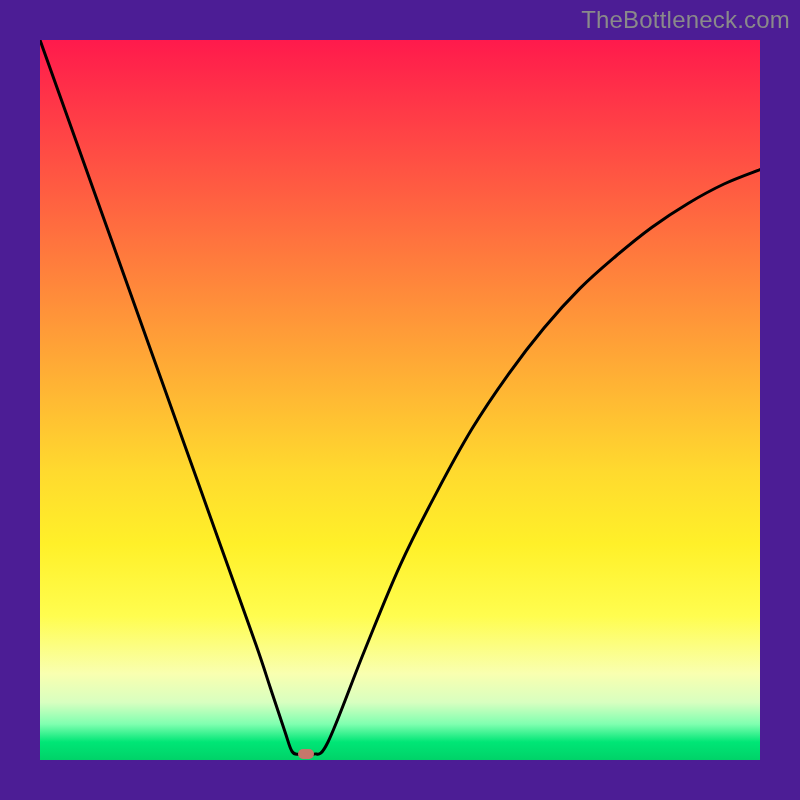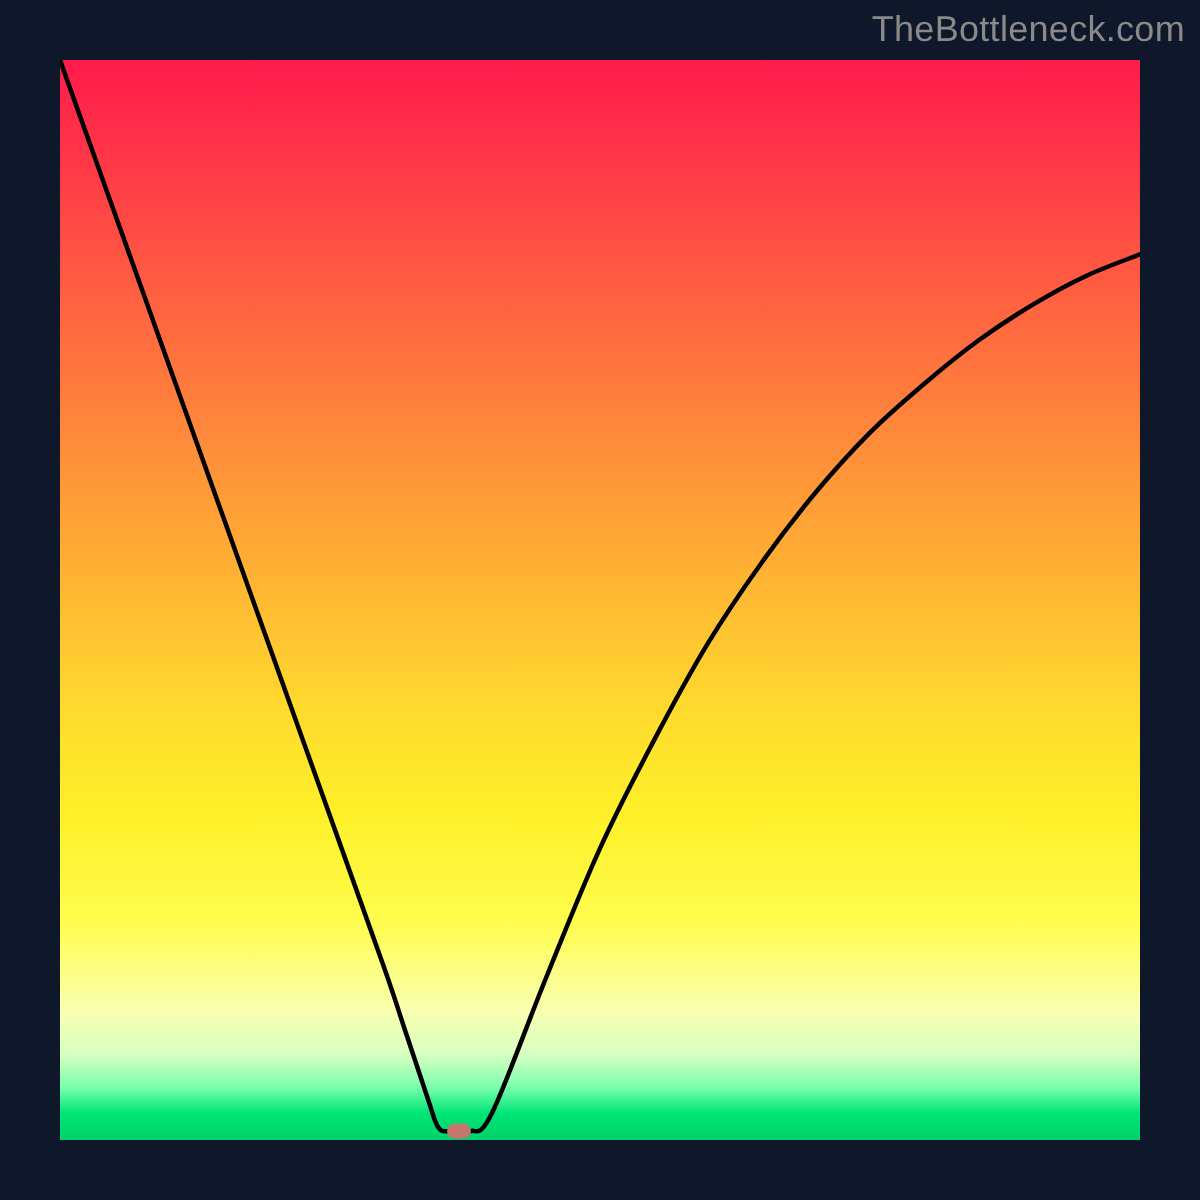--- a/index.html
+++ b/index.html
@@ -10,21 +10,21 @@
     overflow: hidden;
     background: #000;
     font-family: Arial, Helvetica, sans-serif;
   }
   .frame {
     position: absolute;
     top: 0;
     left: 0;
     width: 800px;
     height: 800px;
-    background: #0f172a;
+    background: #4c1d95;
   }
   .plot {
     position: absolute;
     top: 40px;
     left: 40px;
     width: 720px;
     height: 720px;
     overflow: hidden;
   }
   .gradient {

